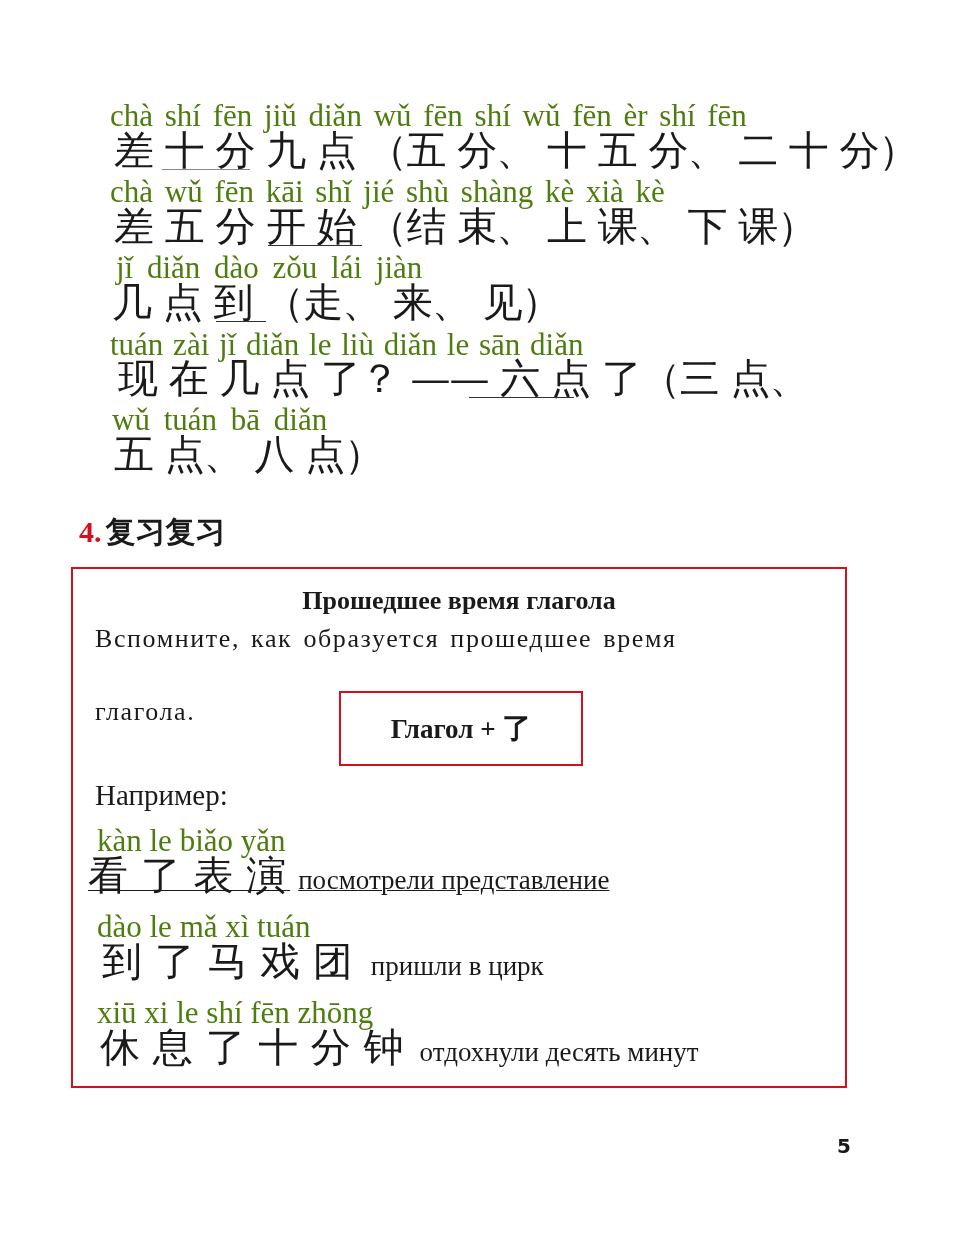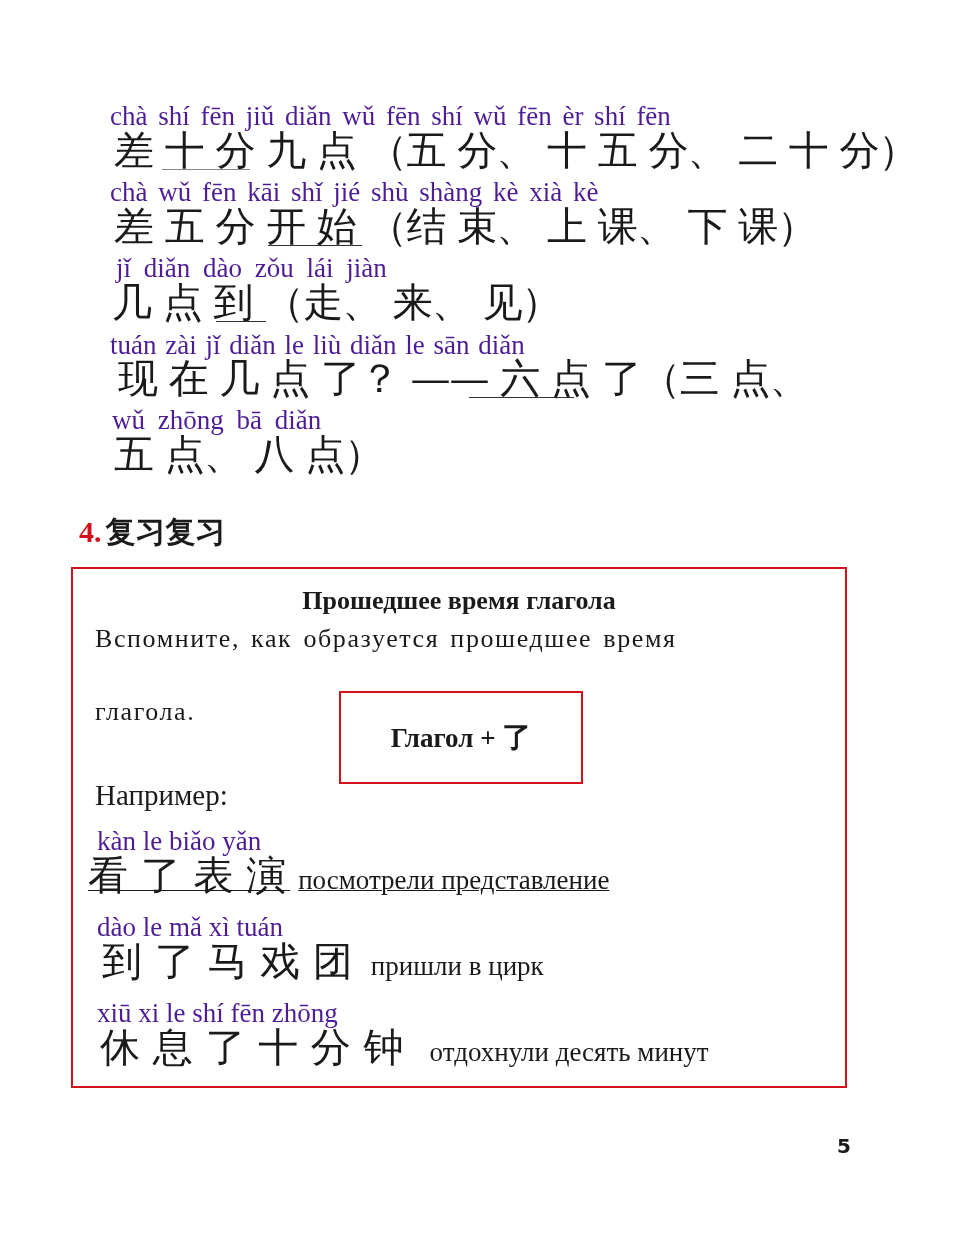--- a/index.html
+++ b/index.html
@@ -13,23 +13,23 @@
       position: relative;
       overflow: hidden;
       color: #1a1a1a;
       font-family: "Liberation Serif", "DejaVu Serif", serif;
     }
     .abs { position: absolute; white-space: nowrap; }
 
     
     .py {
       font-family: "Liberation Serif", "DejaVu Serif", serif;
-      font-size: 27px;
+      font-size: 31px;
       line-height: 30px;
-      color: #4c1d95;
+      color: #4d7c0f;
     }
     .hz {
       font-family: "DejaVu Serif", "Liberation Serif", serif;
       font-size: 40px;
       line-height: 36px;
       color: #1a1a1a;
     }
     .ul {
       position: absolute;
       height: 0;
@@ -72,21 +72,21 @@
       font-size: 26px;
       line-height: 35px;
       letter-spacing: 1.6px;
       word-spacing: 3px;
     }
     .formula-box {
       position: absolute;
       left: 339px;
       top: 691px;
       width: 244px;
-      height: 93px;
+      height: 75px;
       border: 2px solid #d2111d;
       box-sizing: border-box;
       display: flex;
       align-items: center;
       justify-content: center;
     }
     .formula {
       font-family: "Liberation Serif", "DejaVu Serif", serif;
       font-weight: bold;
       font-size: 27px;
@@ -124,21 +124,21 @@
 <div class="ul" style="left:268px; top:245px; width:94px;"></div>
 
 <div class="abs py" style="left:116px; top:253px; word-spacing:6px;">jǐ  diǎn  dào     zǒu     lái     jiàn</div>
 <div class="abs hz" style="left:112px; top:284px; letter-spacing:-1px;">几 点  到 （走、  来、  见）</div>
 <div class="ul" style="left:216px; top:321px; width:50px;"></div>
 
 <div class="abs py" style="left:110px; top:330px; word-spacing:2px;">tuán zài  jǐ  diǎn  le             liù  diǎn  le     sān  diǎn</div>
 <div class="abs hz" style="left:118px; top:360px; letter-spacing:-1px;">现 在 几 点 了？ —— 六  点  了（三  点、</div>
 <div class="ul" style="left:469px; top:397px; width:105px;"></div>
 
-<div class="abs py" style="left:112px; top:405px; word-spacing:6px;">wǔ  zhōng  bā  diǎn</div>
+<div class="abs py" style="left:112px; top:405px; word-spacing:6px;">wǔ  tuán  bā  diǎn</div>
 <div class="abs hz" style="left:114px; top:436px; letter-spacing:-1px;">五 点、 八  点）</div>
 
 <div class="abs" style="left:79px; top:512px;">
   <span class="sec-num">4.</span>
   <span class="sec-title">复习复习</span>
 </div>
 
 <div class="rule-box"></div>
 
 <div class="abs rule-title" style="left:71px; width:776px; top:586px;">Прошедшее время глагола</div>
@@ -161,16 +161,16 @@
 
 <div class="abs py" style="left:97px; top:912px;">dào  le  mǎ  xì  tuán</div>
 <div class="abs" style="left:102px; top:943px;">
   <span class="hz">到 了 马 戏  团</span>
   <span class="tr" style="margin-left:14px;">пришли в цирк</span>
 </div>
 
 <div class="abs py" style="left:97px; top:998px;">xiū  xi   le  shí  fēn  zhōng</div>
 <div class="abs" style="left:100px; top:1029px;">
   <span class="hz">休 息 了 十  分    钟</span>
-  <span class="tr" style="margin-left:22px;">отдохнули десять минут</span>
+  <span class="tr" style="margin-left:12px;">отдохнули десять минут</span>
 </div>
 
 <div class="abs page-number" style="left:837px; top:1134px;">5</div>
 
 </body></html>

